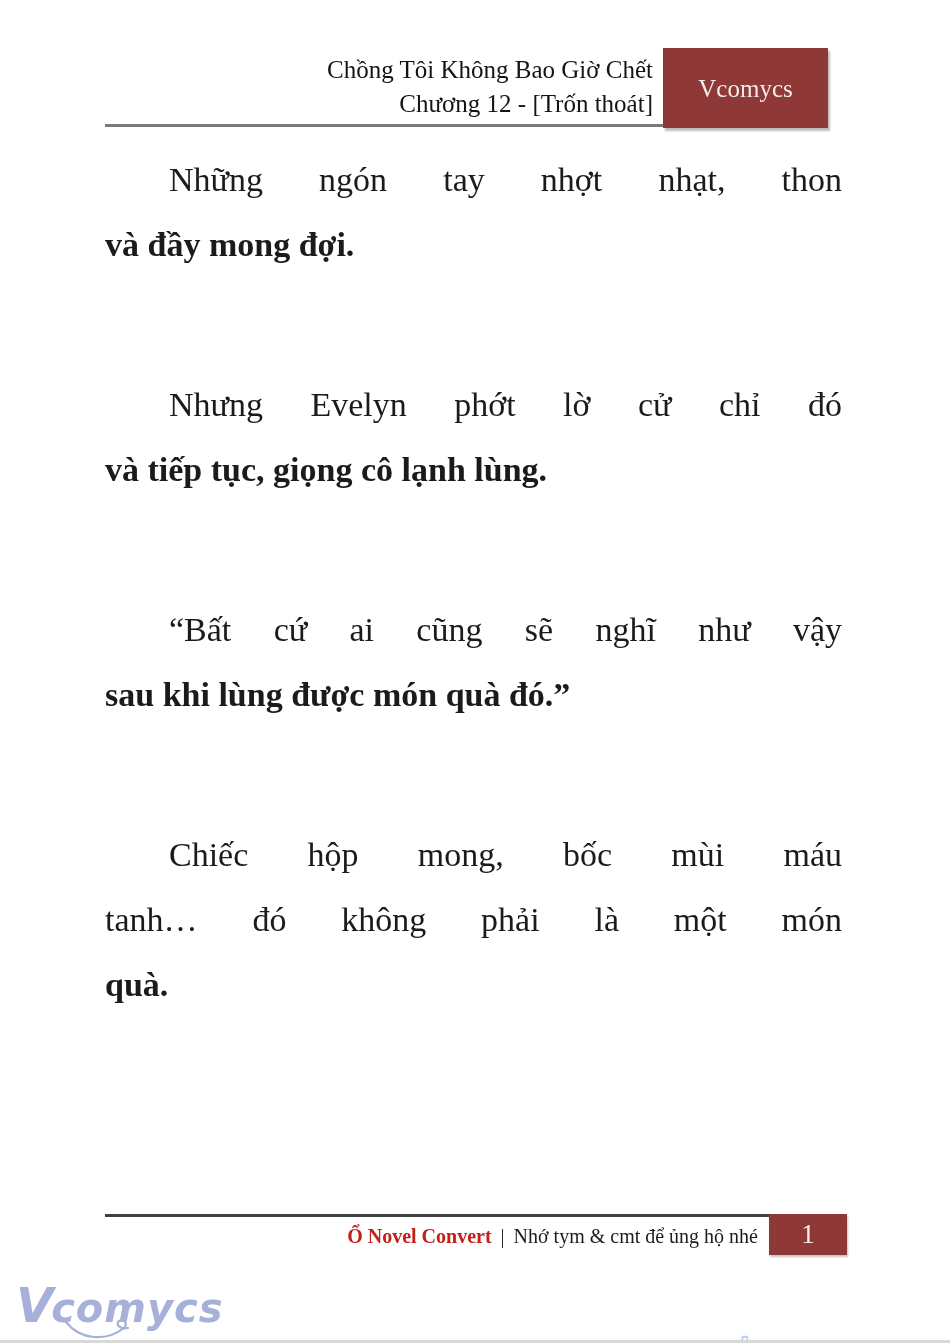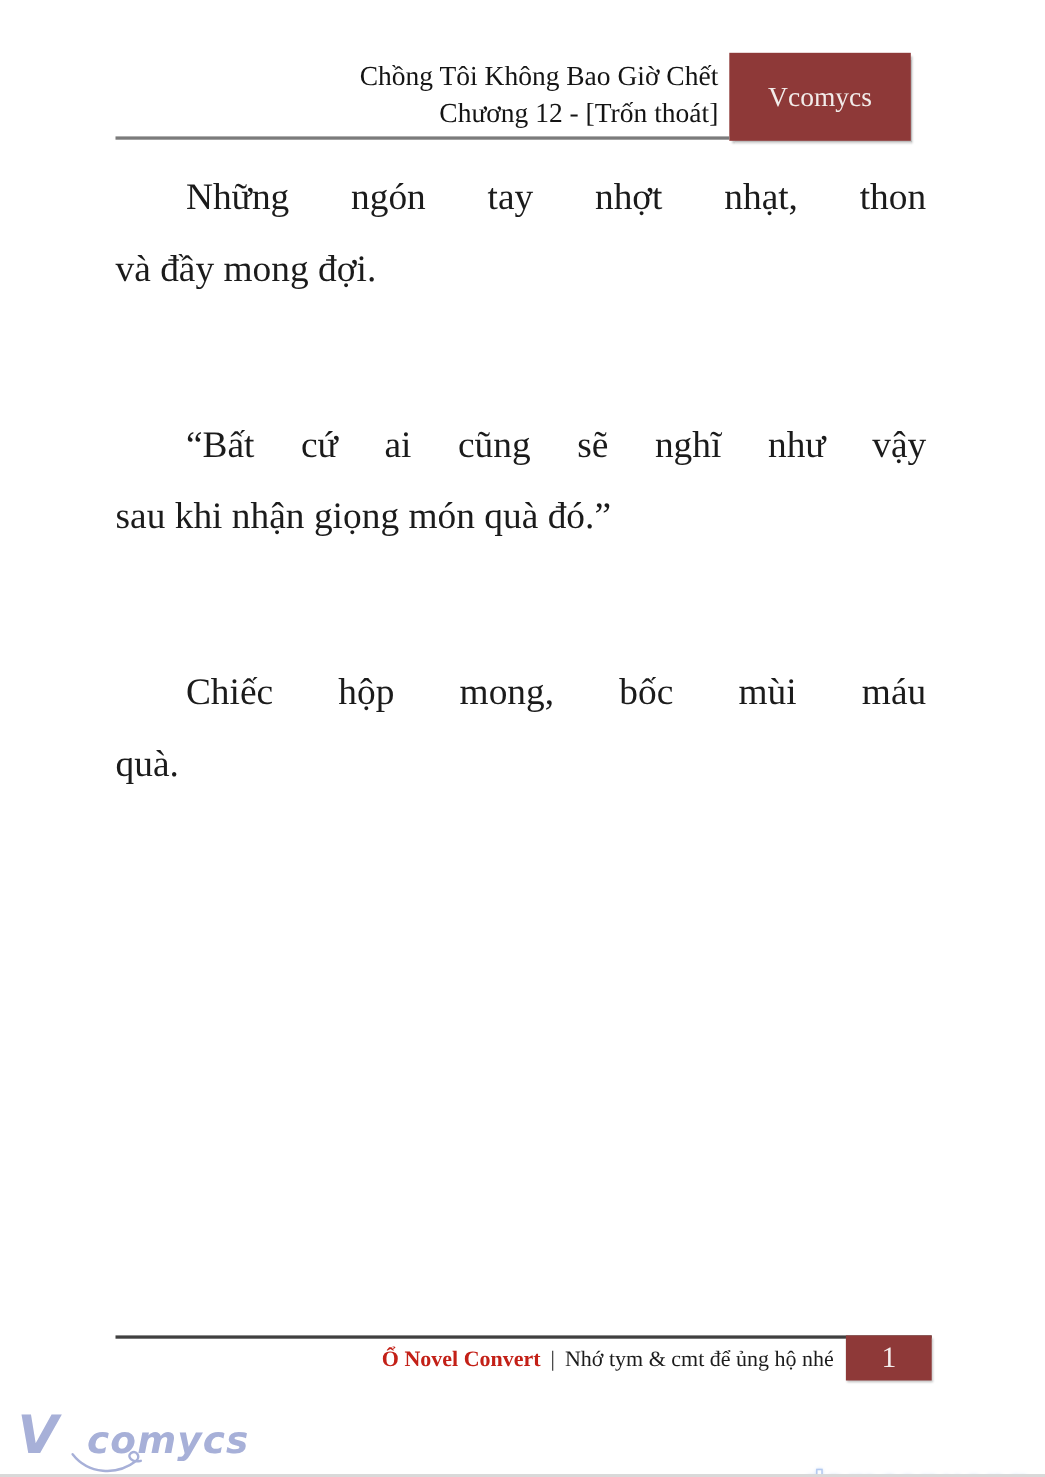--- a/index.html
+++ b/index.html
@@ -29,21 +29,21 @@
   .body-text {
     position:absolute; left:105px; top:147px; width:737px;
     color:#1b1b1b; font-size:34px;
   }
   .para { margin:0 0 95px 0; }
   .bline {
     line-height:65px; height:65px;
     text-align:justify; text-align-last:justify;
   }
   .bline.first { text-indent:64px; }
-  .bline.last  { text-align-last:left; }
+  .bline.last  { text-align-last:left;font-weight:bold; }
 
   
   .footer-rule {
     position:absolute; left:105px; top:1214px; width:742px; height:3px;
     background:#404040;
   }
   .footer-text {
     position:absolute; top:1218px; right:192px; white-space:nowrap;
     font-size:20px; line-height:36px; color:#1c1c1c;
   }
@@ -56,21 +56,21 @@
     font-size:27px; box-shadow:1px 2px 2px #c4c4c4;
   }
 
   
   .wm-logo {
     position:absolute; left:16px; top:1281px;
     font-family:"DejaVu Sans", sans-serif; font-style:italic; font-weight:bold;
     color:#a7b0d8; white-space:nowrap; line-height:1;
   }
   .wm-logo .v    { font-size:48px; letter-spacing:-2px; }
-  .wm-logo .rest { font-size:34px; letter-spacing:1px;margin-left:28px; }
+  .wm-logo .rest { font-size:40px; letter-spacing:1px; }
   .wm-swirl { position:absolute; left:62px; top:1316px; }
 
   .wm-credit {
     position:absolute; right:14px; top:1301px;
     font-family:"DejaVu Sans", sans-serif; font-weight:bold;
     font-size:27px; letter-spacing:1px; color:#fbfdff;
     -webkit-text-stroke:1.3px #b3c9ef;
     text-shadow:0 0 5px #cfdef5, 0 0 2px #b9cdf2;
     margin-top:31px;
   }
@@ -96,28 +96,33 @@
 
   <div class="header-rule"></div>
 
   <div class="body-text">
 
     <div class="para">
       <div class="bline first">Những ngón tay nhợt nhạt, thon</div>
       <div class="bline last">và đầy mong đợi.</div>
     </div>
 
+    <div class="para">
+      <div class="bline first">Nhưng Evelyn phớt lờ cử chỉ đó</div>
+      <div class="bline last">và tiếp tục, giọng cô lạnh lùng.</div>
+    </div>
 
     <div class="para">
       <div class="bline first">“Bất cứ ai cũng sẽ nghĩ như vậy</div>
-      <div class="bline last">sau khi nhận giọng món quà đó.”</div>
+      <div class="bline last">sau khi lùng được món quà đó.”</div>
     </div>
 
     <div class="para">
       <div class="bline first">Chiếc hộp mong, bốc mùi máu</div>
+      <div class="bline">tanh… đó không phải là một món</div>
       <div class="bline last">quà.</div>
     </div>
 
   </div>
 
   <div class="footer-rule"></div>
 
   <div class="footer-text">
     <span class="footer-brand">Ổ Novel Convert</span><span class="footer-sep">|</span><span>Nhớ tym &amp; cmt để ủng hộ nhé</span>
   </div>

